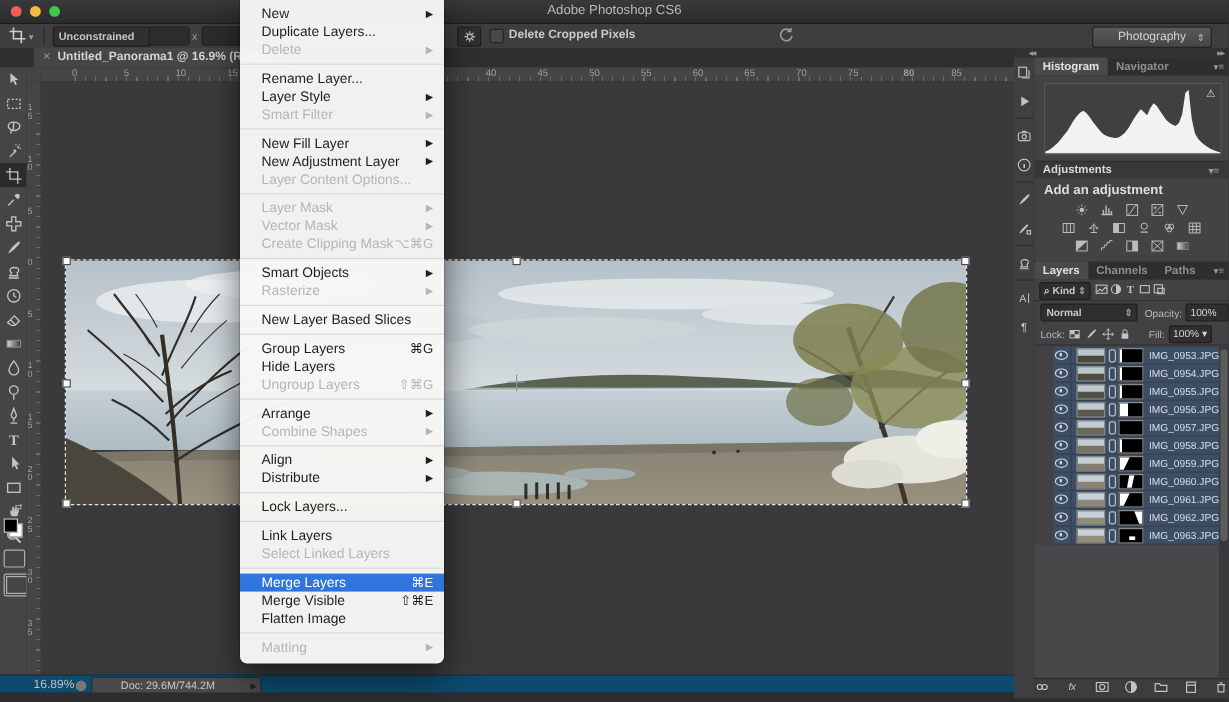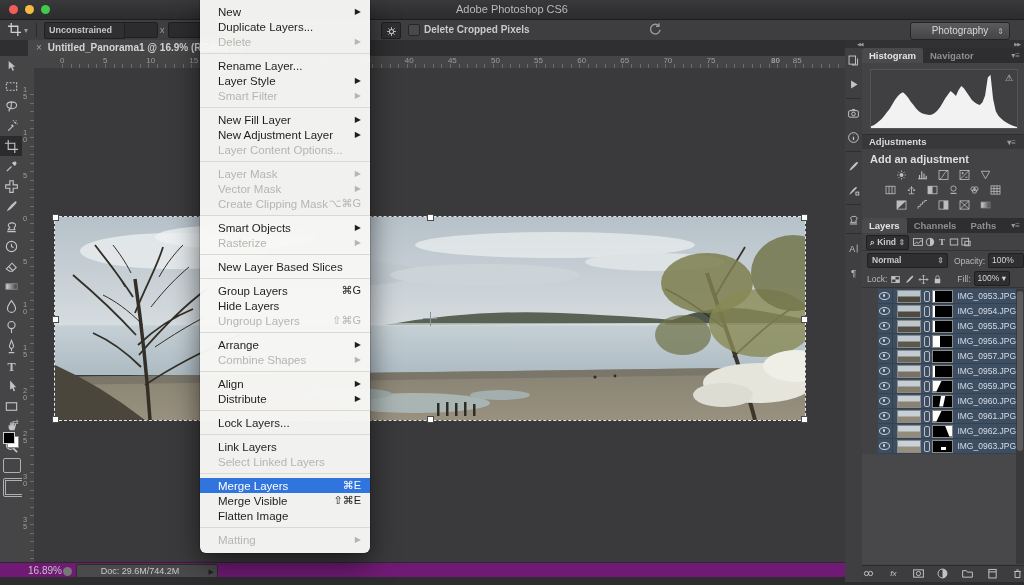--- a/index.html
+++ b/index.html
@@ -50,21 +50,21 @@
   
   #canvas{left:34px;top:68px;width:811px;height:494px;background:#3a3a3c;overflow:hidden;}
   #image{position:absolute;left:21px;top:149px;width:750px;height:203px;}
   #crop-marquee{position:absolute;left:-1px;top:-1px;right:-1px;bottom:-1px;border:1px dashed #e6e6e6;pointer-events:none;}
   .handle{position:absolute;width:5px;height:5px;background:#fff;border:1px solid #4a4a4a;}
   #crosshair{position:absolute;left:50%;top:50%;width:14px;height:14px;margin:-7px 0 0 -7px;}
   #crosshair:before,#crosshair:after{content:"";position:absolute;background:#8d9499;}
   #crosshair:before{left:6.5px;top:0;width:1px;height:14px;}
   #crosshair:after{top:6.5px;left:0;height:1px;width:14px;}
   
-  #statusbar{left:0;top:562px;width:845px;height:15px;background:#701a75;border-top:1px solid #2a2a2a;}
+  #statusbar{left:0;top:562px;width:845px;height:15px;background:#0c4a6e;border-top:1px solid #2a2a2a;}
   #zoom-level{position:absolute;left:28px;top:2px;font-size:10px;color:#c3c3c3;}
   #doc-seg{position:absolute;left:76px;top:1px;width:140px;height:13px;background:#4a4a4c;border:1px solid #2d2d2d;border-radius:2px;}
   #doc-seg .txt{position:absolute;left:0;right:14px;top:1px;text-align:center;font-size:9px;color:#c9c9c9;}
   #status-icon{position:absolute;left:-14px;top:2px;width:9px;height:9px;border-radius:50%;background:#777;}
   #doc-arrow{position:absolute;right:3px;top:3px;font-size:7px;color:#222;}
   #bottomstrip{left:0;top:577px;width:845px;height:8px;background:#2d2d2f;}
   
   #menu{left:200px;top:0;width:170px;background:rgba(247,247,245,.97);
         border-radius:0 0 6px 6px;box-shadow:0 10px 28px rgba(0,0,0,.55),0 0 0 1px rgba(0,0,0,.15);
         padding:4px 0 6px;z-index:50;}
@@ -324,21 +324,21 @@
       <span class="rnum" style="left: 284.6px; top: 0px;">30</span>
       <span class="rnum" style="left: 327.7px; top: 0px;">35</span>
       <span class="rnum" style="left: 370.8px; top: 0px;">40</span>
       <span class="rnum" style="left: 413.9px; top: 0px;">45</span>
       <span class="rnum" style="left: 457px; top: 0px;">50</span>
       <span class="rnum" style="left: 500.1px; top: 0px;">55</span>
       <span class="rnum" style="left: 543.2px; top: 0px;">60</span>
       <span class="rnum" style="left: 586.3px; top: 0px;">65</span>
       <span class="rnum" style="left: 629.4px; top: 0px;">70</span>
       <span class="rnum" style="left: 672.5px; top: 0px;">75</span>
-      <span class="rnum" style="left: 737px; top: 0px; font-weight: bold;">80</span>
+      <span class="rnum" style="left: 719px; top: 0px; font-weight: bold;">80</span>
       <span class="rnum" style="left: 758.7px; top: 0px;">85</span>
     </div>
   <div class="abs" id="vruler">
       <span class="rnumv" style="top: 18px;">1
 5</span>
       <span class="rnumv" style="top: 61px;">1
 0</span>
       <span class="rnumv" style="top: 104px;">5</span>
       <span class="rnumv" style="top: 147px;">0</span>
       <span class="rnumv" style="top: 190px;">5</span>

